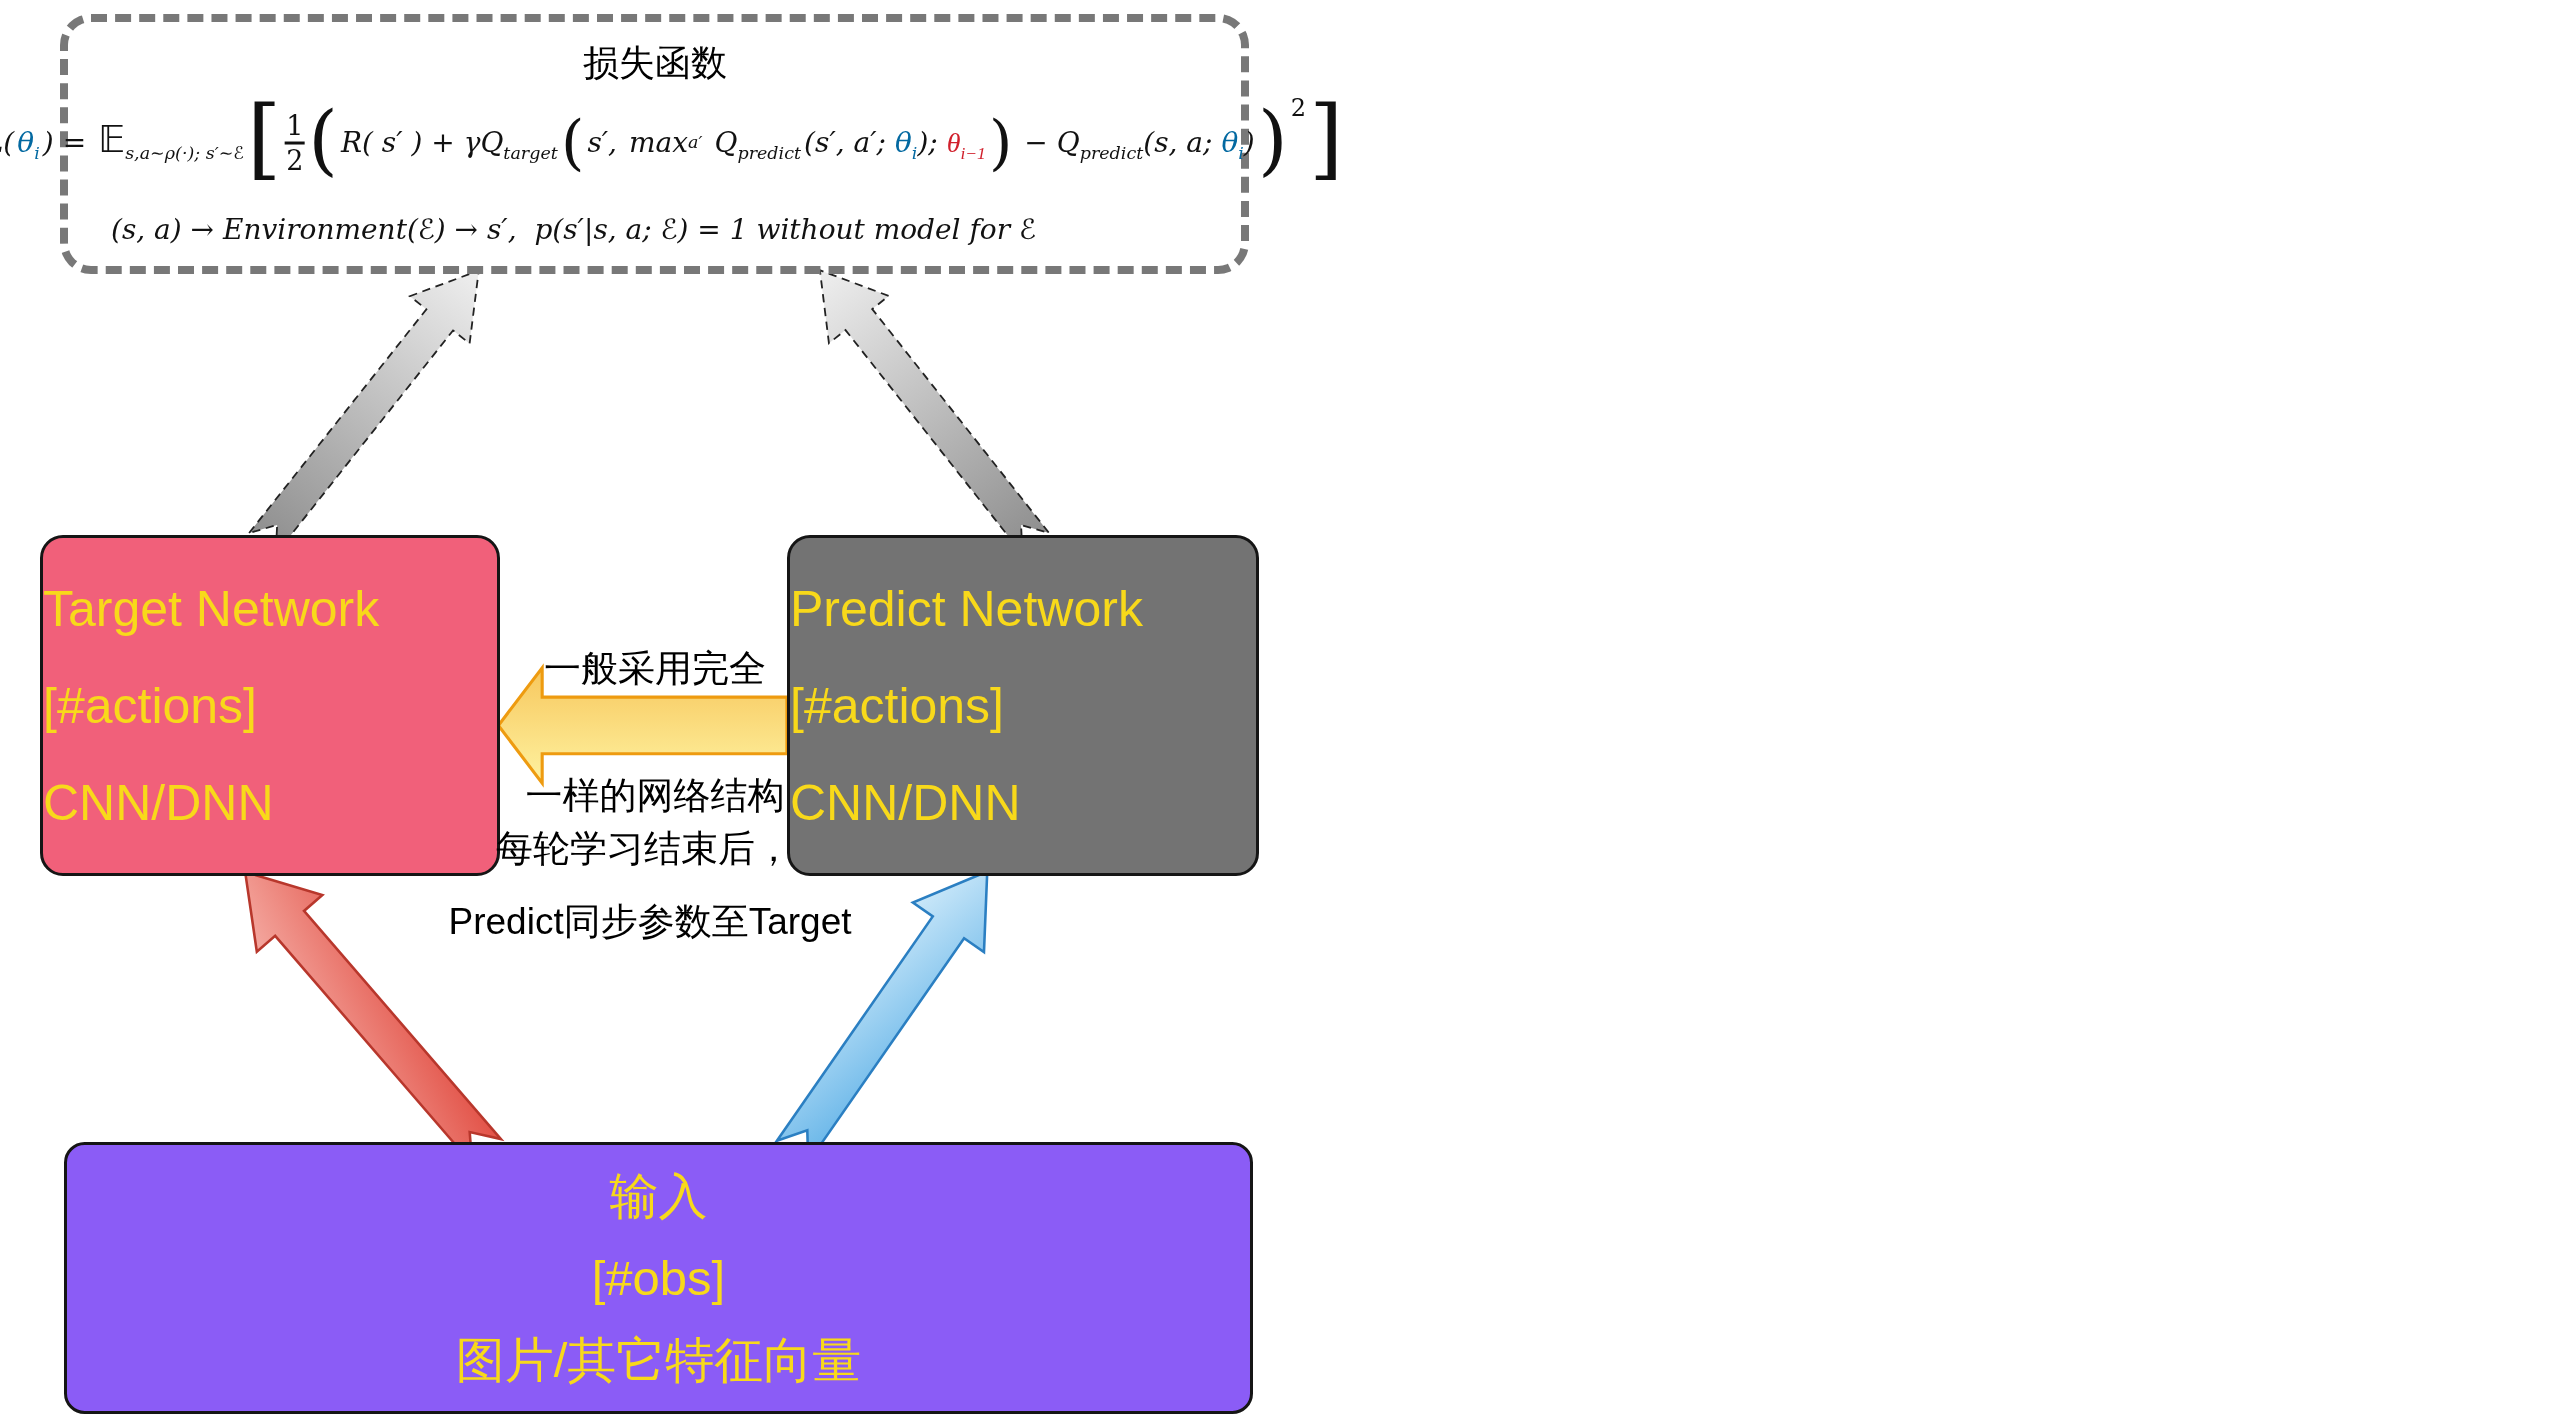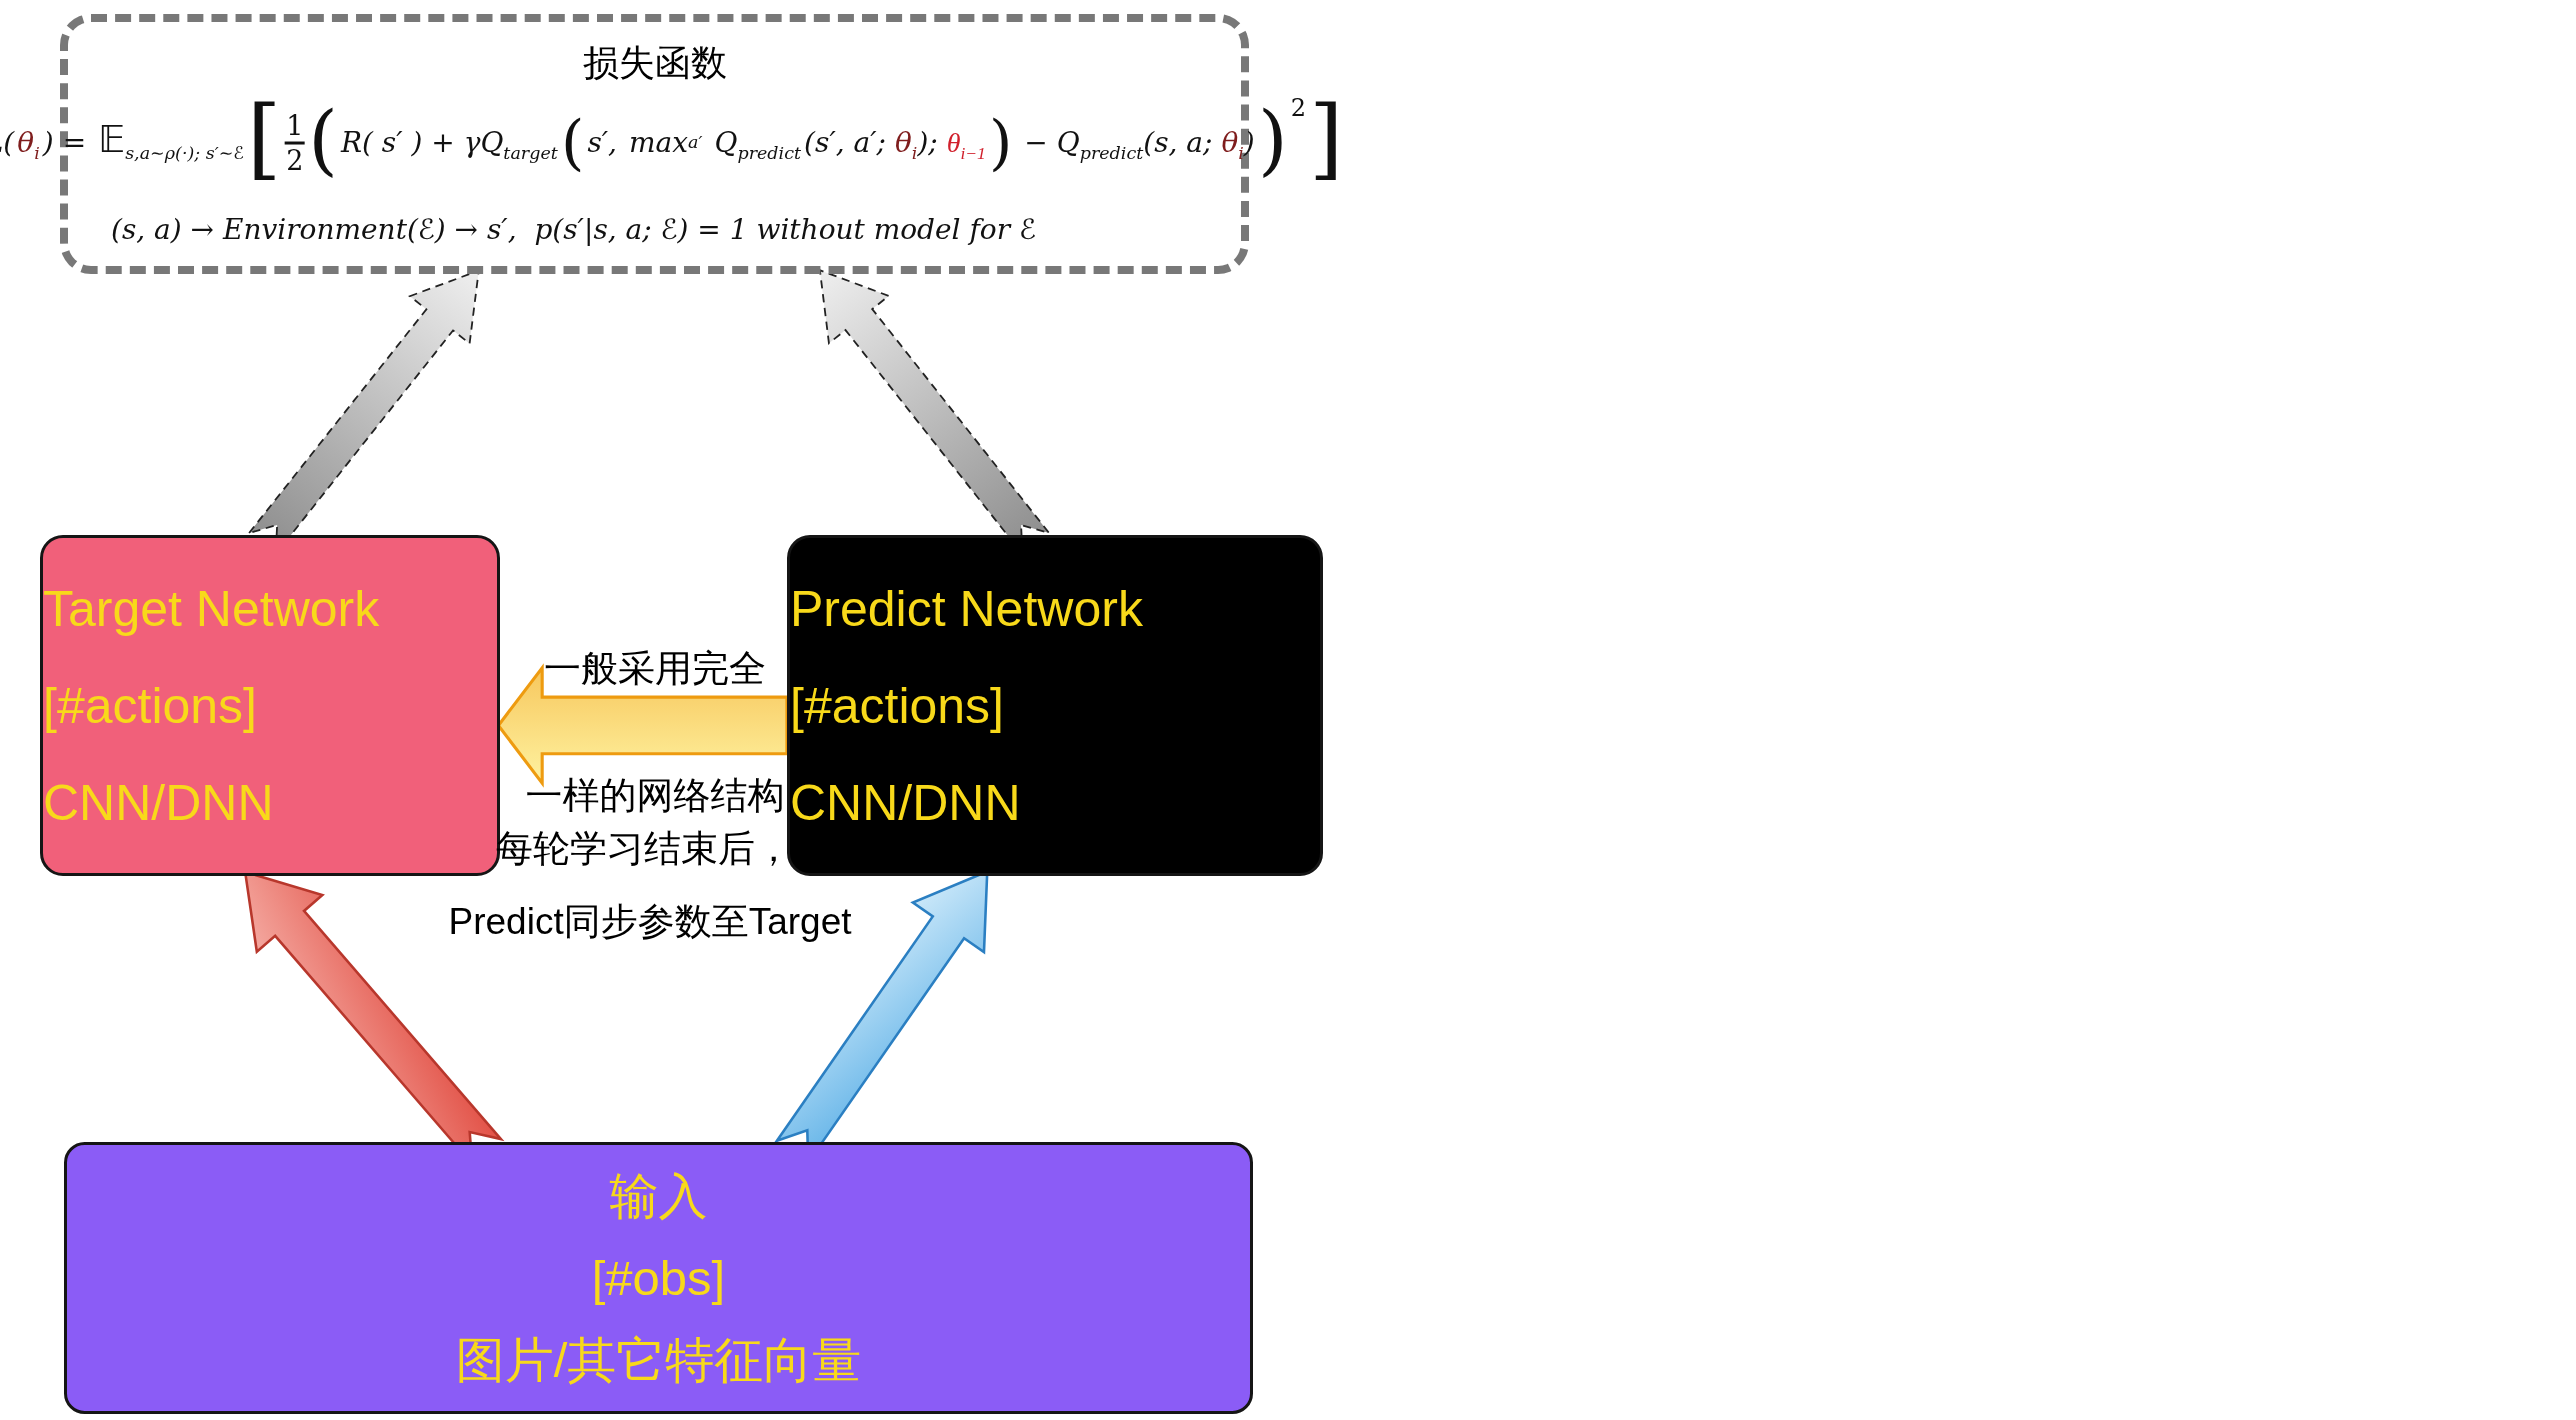--- a/index.html
+++ b/index.html
@@ -10,42 +10,42 @@
   .loss-box{position:absolute;left:60px;top:14px;width:1189px;height:260px;box-sizing:border-box;
             border:8.8px dashed #787878;border-radius:31px;z-index:3;background:transparent;}
   .title{position:absolute;left:655px;top:39px;transform:translateX(-50%);
          font-size:36px;color:#000;z-index:4;white-space:nowrap;}
 
   
   .f-row{position:absolute;left:664px;top:155px;transform:translate(-50%,-50%);
          display:flex;align-items:baseline;gap:3.1px;z-index:4;white-space:pre;
          font:italic 28px "DejaVu Serif","DejaVu Sans",serif;color:#111;}
   .f-row sub{font-size:17.5px;font-style:italic;}
-  .c-blue{color:#7f1d1d;}
+  .c-blue{color:#0369a1;}
   .c-red{color:#D1202C;font-family:Liberation Serif, serif;}
   .bbE{font-style:normal;font-size:37px;font-family:"DejaVu Sans","DejaVu Serif",sans-serif;}
   .br1{font-style:normal;font-size:88px;line-height:0;transform:translateY(15.5px);}
   .br2{font-style:normal;font-size:76px;line-height:0;transform:translateY(14.4px);}
   .br3{font-style:normal;font-size:60px;line-height:0;transform:translateY(11.3px);}
   .frac{display:inline-flex;flex-direction:column;align-items:center;font-style:normal;
         font-size:27px;line-height:1.05;transform:translateY(-17.5px);}
   .frac .bar{width:20.6px;height:2.1px;background:#111;margin:2.1px 0;}
   .maxstack{display:inline-flex;flex-direction:row;align-items:flex-start;line-height:1;}
   .maxstack .mxsub{font-size:17.5px;margin-top:5.2px;}
   .sq{font-style:normal;font-size:24px;transform:translateY(-36px);display:inline-block;}
   .env{position:absolute;left:111px;top:229px;transform:translateY(-50%);
        font:italic 28px "DejaVu Serif","DejaVu Sans",serif;color:#111;z-index:4;white-space:pre;}
 
   
   .net-box{position:absolute;top:535px;height:341px;box-sizing:border-box;
            border:3.6px solid #151515;border-radius:23px;display:flex;flex-direction:column;
            align-items:flex-start;justify-content:center;gap:47px;z-index:3;
            color:#F8D91A;font-size:50px;text-align:center;white-space:nowrap;line-height:1;}
   .target-box{left:40px;width:460px;background:#F1607A;}
-  .predict-box{left:787px;width:536px;background:#000000;}
+  .predict-box{left:787px;width:472px;background:#737373;}
   .input-box{position:absolute;left:64px;top:1142px;width:1189px;height:272px;box-sizing:border-box;
              background:#8b5cf6;border:3.6px solid #151515;border-radius:20.6px;
              display:flex;flex-direction:column;align-items:center;justify-content:center;gap:33px;
              color:#F8D91A;font-size:49px;z-index:3;line-height:1;white-space:nowrap;}
 
   
   .mid-label{position:absolute;transform:translate(-50%,-50%);color:#000;z-index:4;white-space:nowrap;}
   #copyTop{left:655px;top:669px;font-size:37px;text-align:center;}
   #copyBottom{left:655px;top:796px;font-size:37px;}
   #note1{left:644px;top:849px;font-size:37px;}

